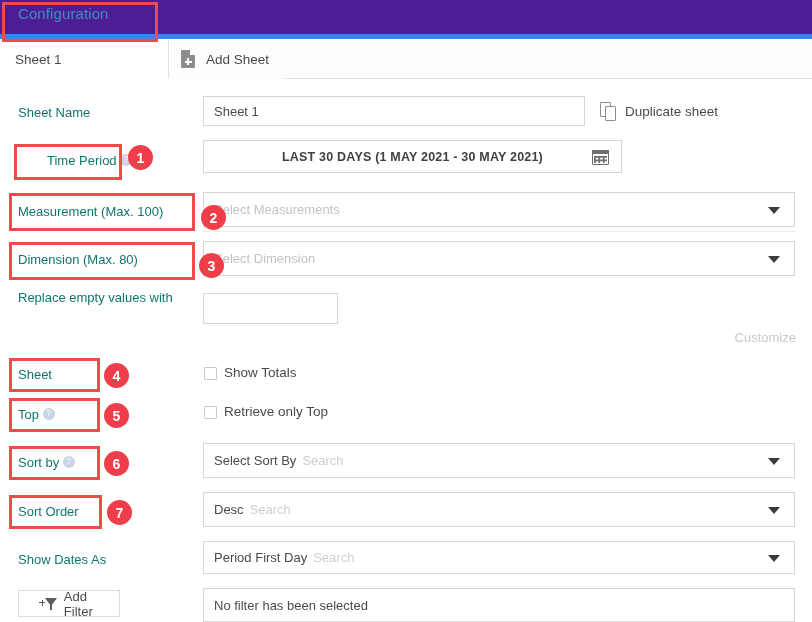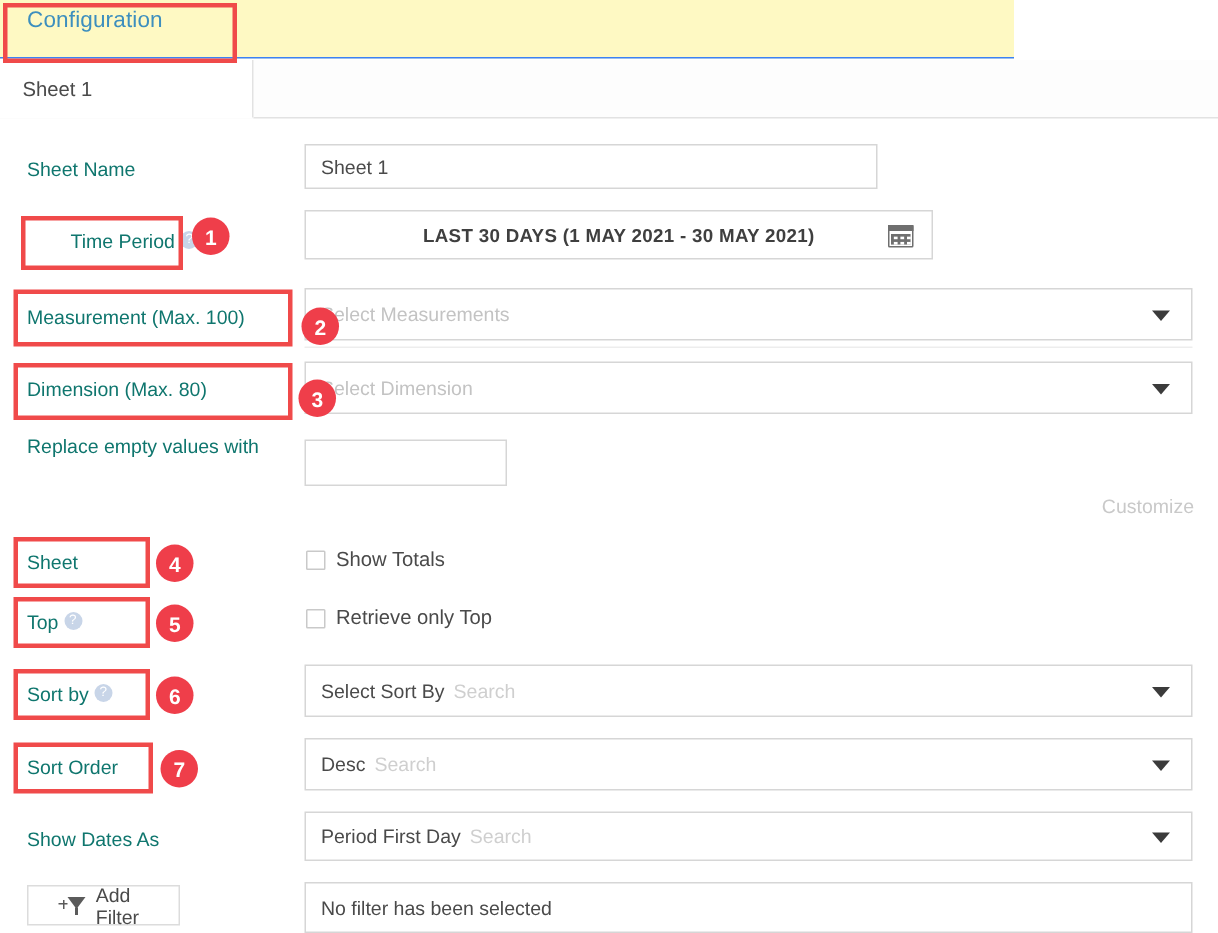--- a/index.html
+++ b/index.html
@@ -11,23 +11,23 @@
     overflow: hidden;
   }
   #root {
     position: relative;
     width: 812px; height: 622px;
     background: #ffffff;
   }
 
   
   .tabstrip {
-    position: absolute; left: 0; top: 0; width: 676px; height: 39px;
-    border-bottom: 1px solid #3b82f6;
-    background: #fef9c3;
+    position: absolute; left: 0; top: 0; width: 812px; height: 39px;
+    border-bottom: 5px solid #3b82f6;
+    background: #4c1d95;
   }
   .tab-config {
     position: absolute; left: 18px; top: 5px;
     font-size: 15px; color: #3d8fbe; letter-spacing: .1px;
   }
 
   
   .sheetrow {
     position: absolute; left: 0; top: 40px; width: 812px; height: 39px;
     border-bottom: 1px solid #e2e2e2;
@@ -155,25 +155,41 @@
 <div id="root">
 
   <div class="tabstrip">
     <div class="tab-config">Configuration</div>
   </div>
 
   <div class="sheetrow">
     <div class="sheet-tab">
       <span>Sheet 1</span>
     </div>
+    <div class="addsheet">
+      <span class="ic-doc-plus">
+        <span class="pg"></span>
+          <span class="fold"></span>
+          <span class="pv"></span>
+          <span class="ph"></span>
+      </span>
+      <span class="lbl">Add Sheet</span>
+    </div>
   </div>
 
   <div class="label" style="left:18px; top:104px;">Sheet Name</div>
   <div class="field" style="left:203px; top:96px; width:382px; height:30px;">
     <span class="txt">Sheet 1</span>
+  </div>
+  <div style="position:absolute; left:600px; top:102px; display:flex; align-items:center;">
+    <span class="ic-dup">
+      <span class="back"></span>
+        <span class="front"></span>
+    </span>
+    <span style="font-size:13.5px;color:#4a4a4a;margin-left:8px;">Duplicate sheet</span>
   </div>
 
   <div class="label" style="left:18px; top:152px;padding-left:29px;">
     <span>Time Period</span>
     <span class="ic-help"></span>
   </div>
   <div class="field" style="left:203px; top:140px; width:419px; height:33px; justify-content:center;">
     <span style="font-size:12.5px;font-weight:bold;color:#3f3f3f;letter-spacing:.2px;">LAST 30 DAYS (1 MAY 2021 - 30 MAY 2021)</span>
     <span class="ic-cal" style="position:absolute;right:12px;top:7px;">
       <span class="bd"></span>

